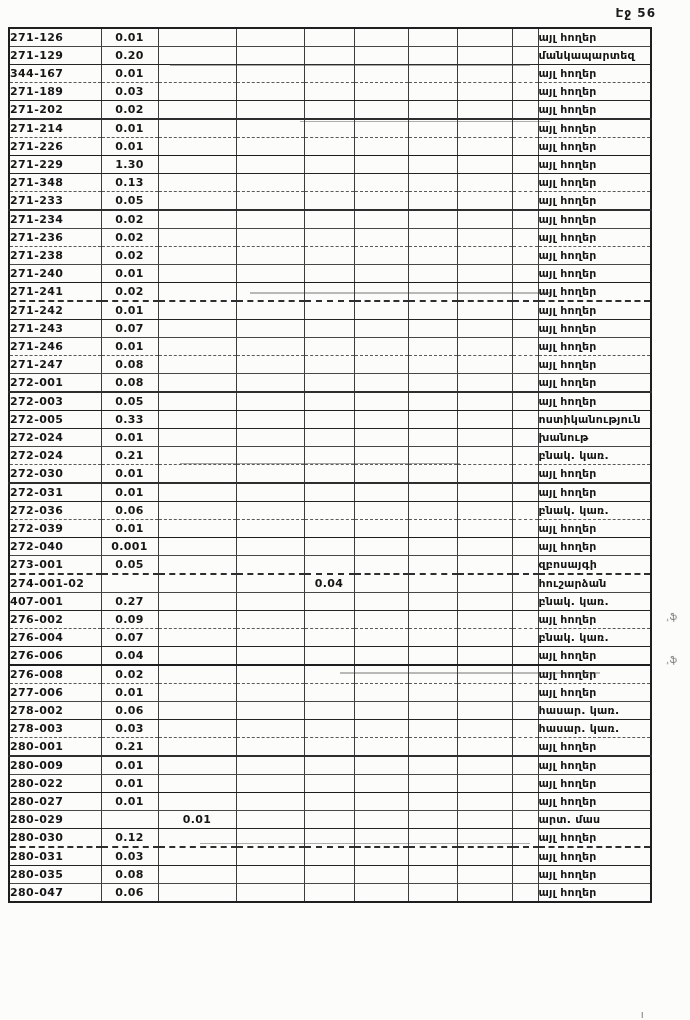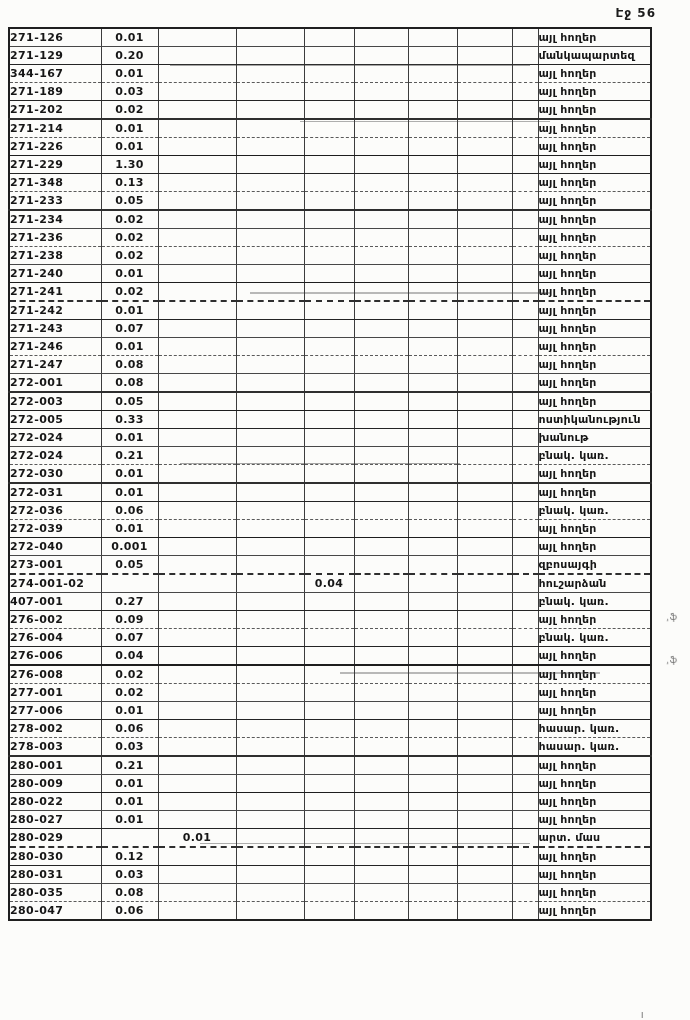--- a/index.html
+++ b/index.html
@@ -486,32 +486,20 @@
         <td class="c-val"></td>
         <td class="c-val"></td>
         <td class="c-val"></td>
         <td class="c-val"></td>
         <td class="c-val"></td>
         <td class="c-val"></td>
         <td class="c-val"></td>
         <td class="c-label">այլ հողեր</td>
       </tr>
       <tr>
-        <td class="c-code">277-001</td>
-        <td class="c-val">0.02</td>
-        <td class="c-val"></td>
-        <td class="c-val"></td>
-        <td class="c-val"></td>
-        <td class="c-val"></td>
-        <td class="c-val"></td>
-        <td class="c-val"></td>
-        <td class="c-val"></td>
-        <td class="c-label">այլ հողեր</td>
-      </tr>
-      <tr>
         <td class="c-code">277-006</td>
         <td class="c-val">0.01</td>
         <td class="c-val"></td>
         <td class="c-val"></td>
         <td class="c-val"></td>
         <td class="c-val"></td>
         <td class="c-val"></td>
         <td class="c-val"></td>
         <td class="c-val"></td>
         <td class="c-label">այլ հողեր</td>

